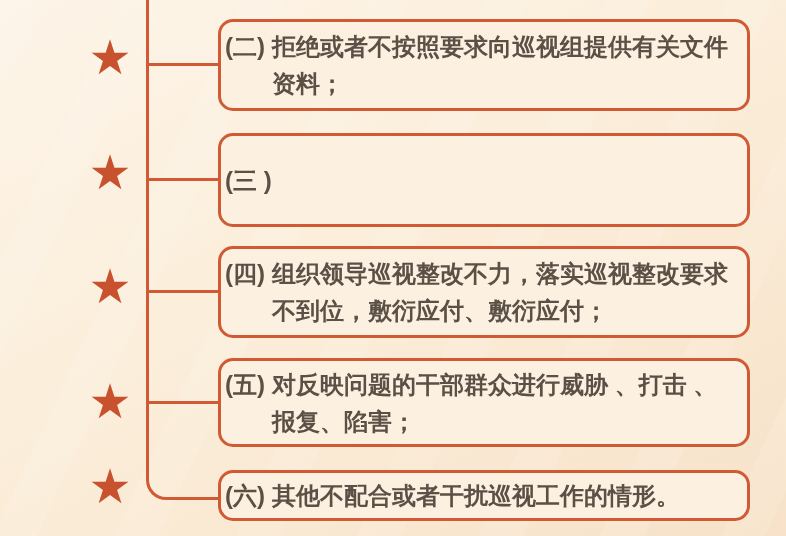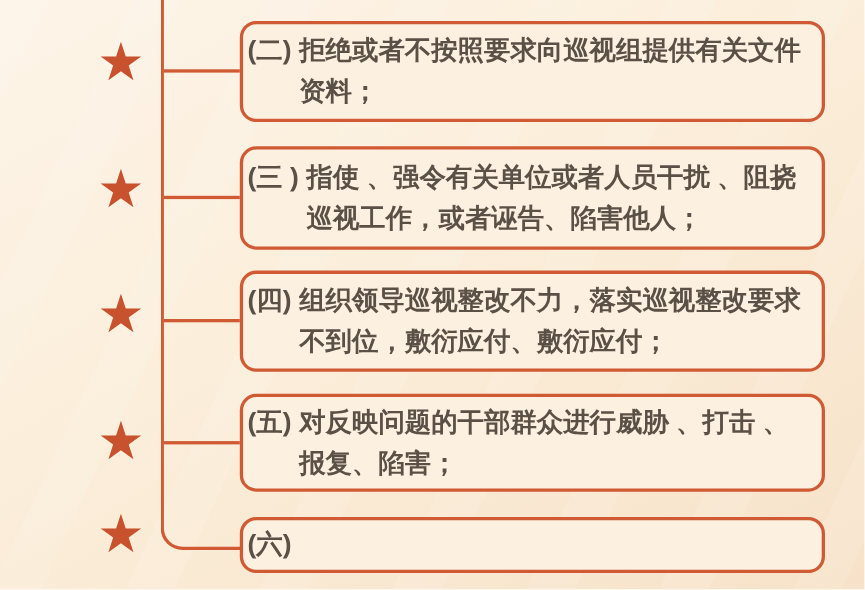--- a/index.html
+++ b/index.html
@@ -76,22 +76,20 @@
     <div class="row">
       <span class="num">(二)</span>
       <span class="body">拒绝或者不按照要求向巡视组提供有关文件
 资料；</span>
     </div>
   </div>
 
   <div class="box b1">
     <div class="row">
       <span class="num">(三 )</span>
-      <span class="body">指使 、强令有关单位或者人员干扰 、阻挠
-巡视工作，或者诬告、陷害他人；</span>
     </div>
   </div>
 
   <div class="box b2">
     <div class="row">
       <span class="num">(四)</span>
       <span class="body">组织领导巡视整改不力，落实巡视整改要求
 不到位，敷衍应付、敷衍应付；</span>
     </div>
   </div>
@@ -100,16 +98,17 @@
     <div class="row">
       <span class="num">(五)</span>
       <span class="body">对反映问题的干部群众进行威胁 、打击 、
 报复、陷害；</span>
     </div>
   </div>
 
   <div class="box b4">
     <div class="row">
       <span class="num">(六)</span>
+      <span class="body">其他不配合或者干扰巡视工作的情形。</span>
     </div>
   </div>
 
 </div>
 
 </body></html>

